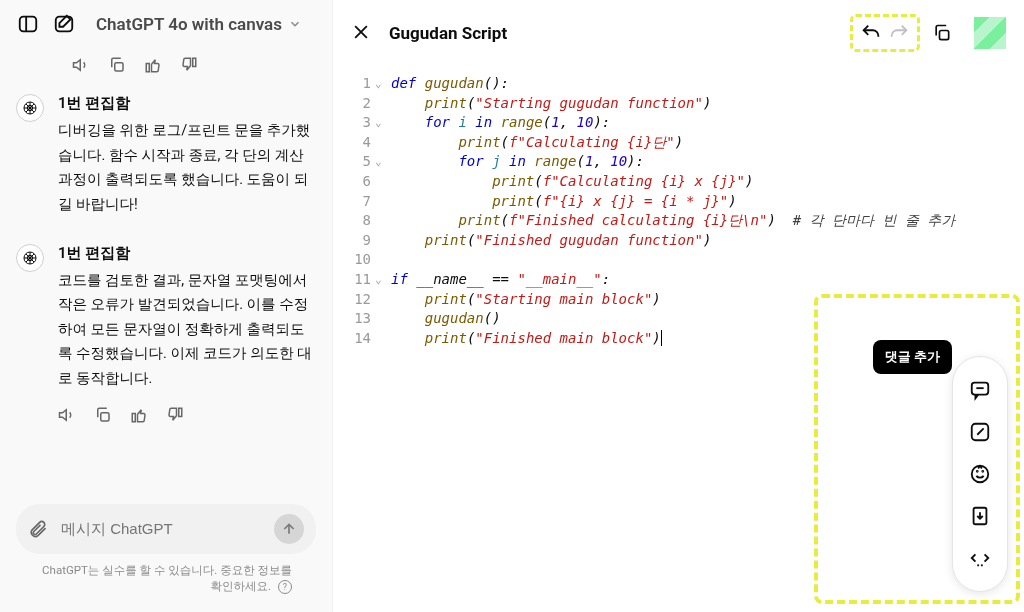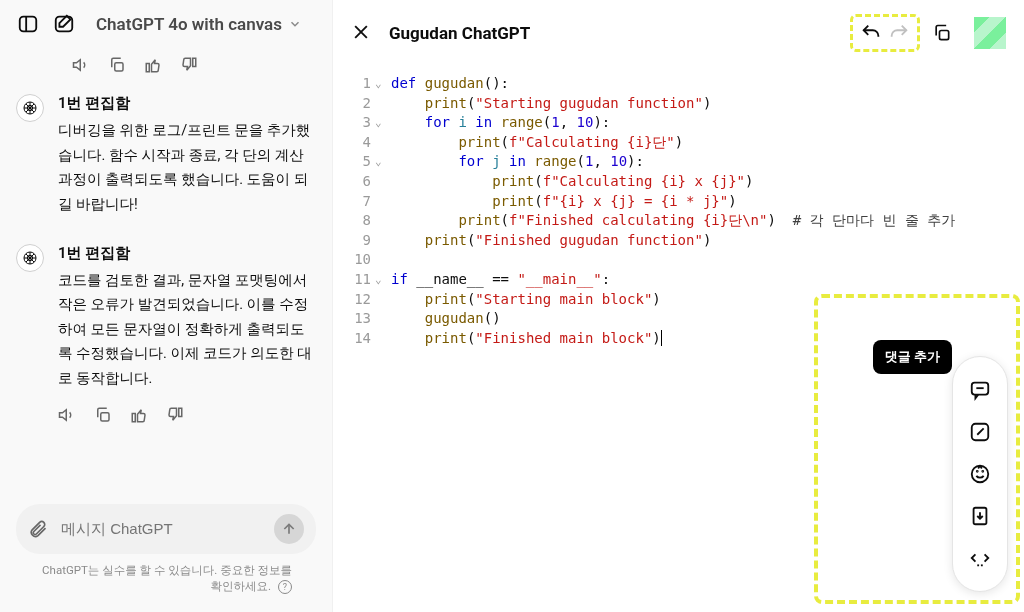--- a/index.html
+++ b/index.html
@@ -34,21 +34,21 @@
     .canvas-title { font-size: 17px; font-weight: 700; flex: 1; }
     .header-actions { display: flex; align-items: center; gap: 8px; }
     .header-act { width: 28px; height: 28px; display: flex; align-items: center; justify-content: center; cursor: pointer; }
     .undo-highlight { border: 3px dashed #e8ec3f; border-radius: 6px; padding: 2px 4px; display: flex; }
     .green-sq { width: 32px; height: 32px; background: linear-gradient(135deg, #7af09c 25%, #b8f5cc 25%, #b8f5cc 50%, #7af09c 50%, #7af09c 75%, #b8f5cc 75%); margin-left: 10px; }
     
     .code-area { flex: 1; padding: 8px 0 0 12px; font-family: "SF Mono", Menlo, Consolas, monospace; font-size: 14px; line-height: 1.4; position: relative; }
     .code-line { display: flex; }
     .gutter { width: 30px; text-align: right; color: #9a9a9a; padding-right: 4px; user-select: none; }
     .chevron { width: 14px; color: #9a9a9a; font-size: 11px; padding-top: 2px; user-select: none; }
-    .code { white-space: pre; padding-left: 2px; }
+    .code { white-space: pre; padding-left: 2px; font-style: italic; }
     .kw { color: #0000d0; }
     .fn { color: #7a5a00; }
     .str { color: #c41a16; }
     .num { color: #1c00cf; }
     .var { color: #267f99; }
     .cmt { color: #404040; }
     .cursor-mark { border-right: 1px solid #000; }
     
     .sidebar-tools { position: absolute; right: 16px; bottom: 20px; display: flex; flex-direction: column; gap: 0; background: #fff; border: 1px solid #e5e5e5; border-radius: 28px; padding: 12px 6px; box-shadow: 0 2px 10px rgba(0,0,0,0.1); }
     .tool-btn { width: 42px; height: 42px; display: flex; align-items: center; justify-content: center; cursor: pointer; border-radius: 50%; }
@@ -167,21 +167,21 @@
 </div>
 
 <div class="right-panel">
   <div class="canvas-header">
     <div class="close-btn">
       <svg viewBox="0 0 24 24" width="20" height="20" stroke="#0d0d0d" stroke-width="2.2">
           <line x1="5" y1="5" x2="19" y2="19"></line>
           <line x1="19" y1="5" x2="5" y2="19"></line>
         </svg>
     </div>
-    <div class="canvas-title">Gugudan ChatGPT</div>
+    <div class="canvas-title">Gugudan Script</div>
     <div class="header-actions">
       <div class="undo-highlight">
         <div class="header-act">
             <svg width="22" height="22" viewBox="0 0 24 24" fill="none" stroke="#0d0d0d" stroke-width="2">
               <path d="M9 14L4 9l5-5"></path>
               <path d="M4 9h10a6 6 0 016 6v1"></path>
             </svg>
           </div>
         <div class="header-act">
             <svg width="22" height="22" viewBox="0 0 24 24" fill="none" stroke="#c0c0c0" stroke-width="2">

